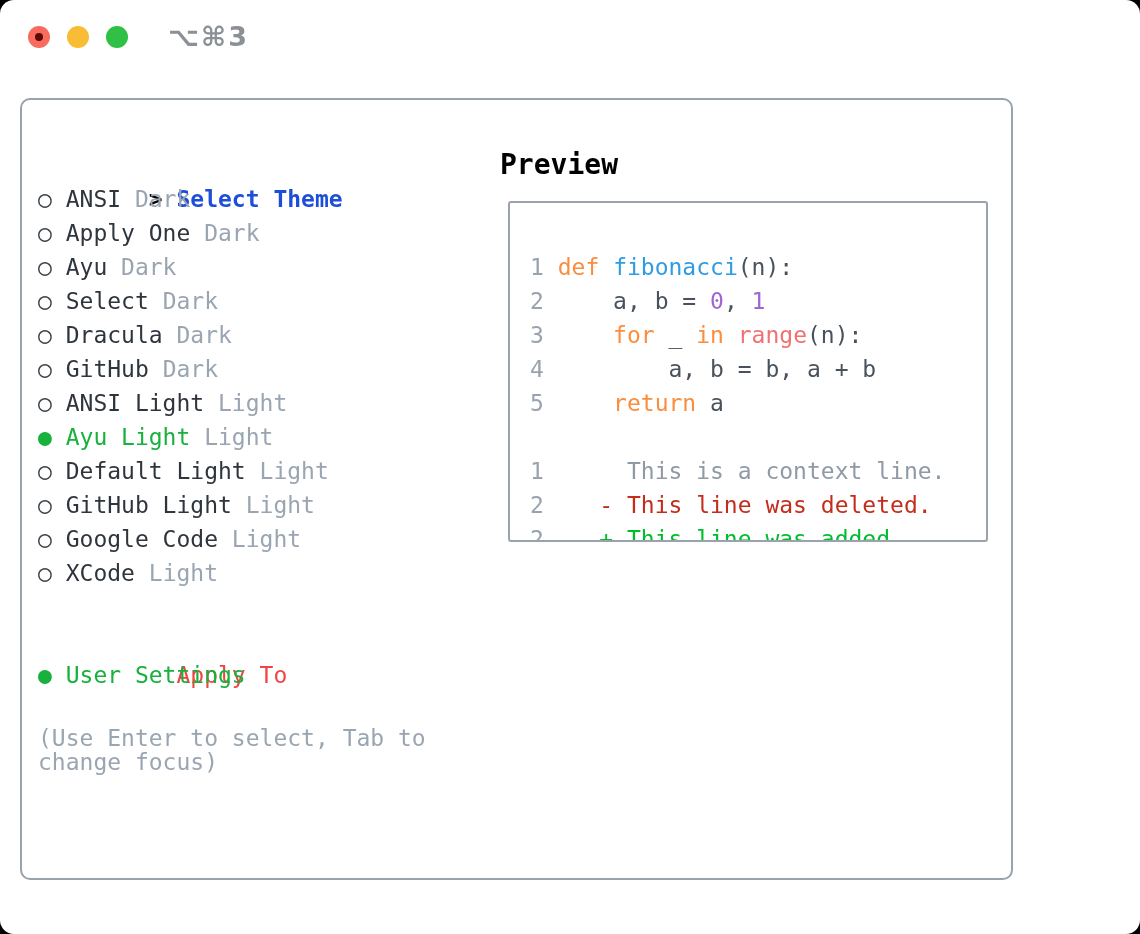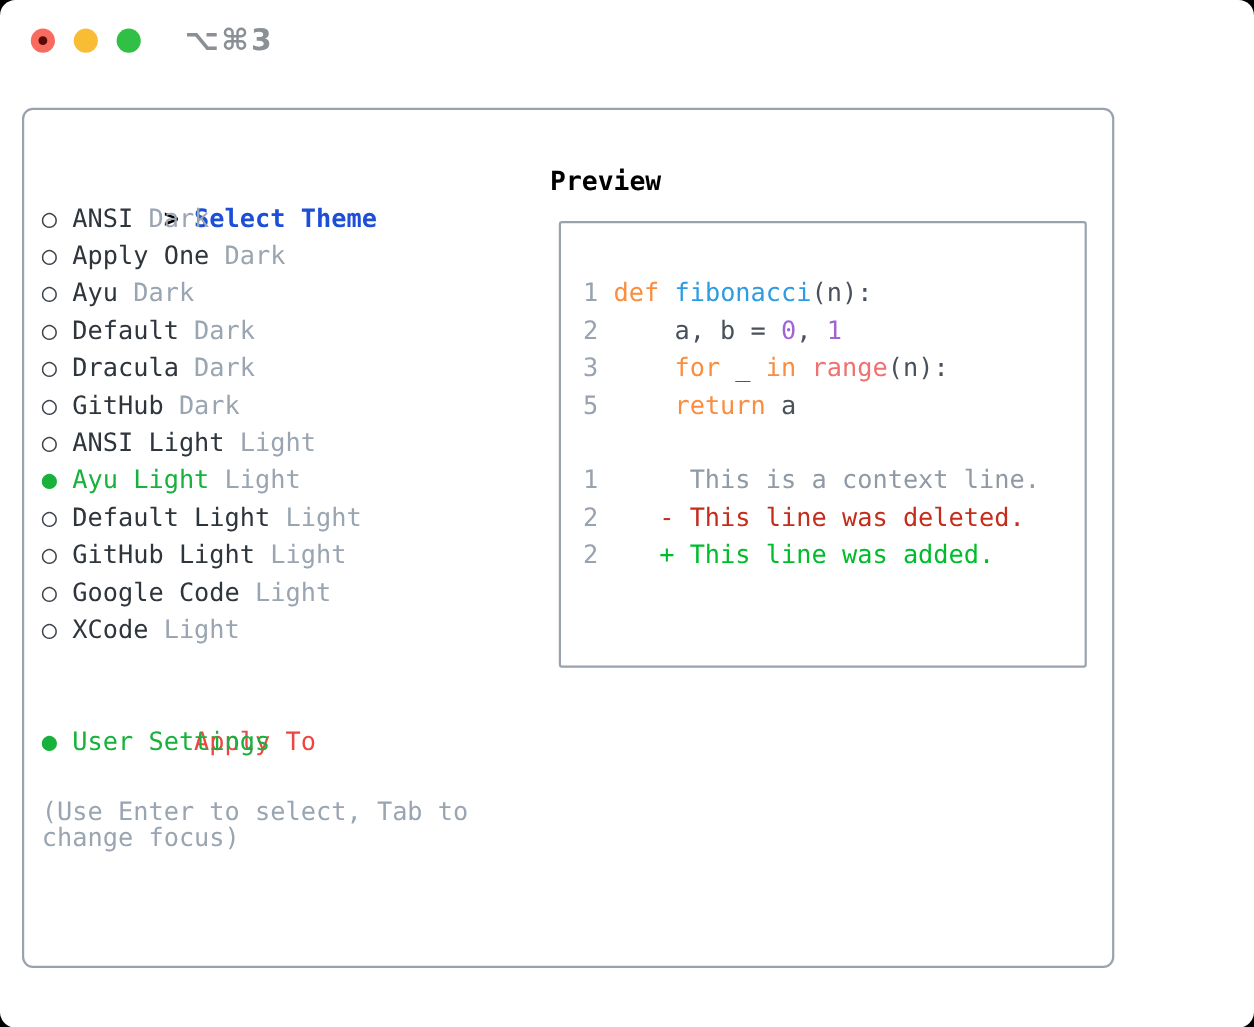--- a/index.html
+++ b/index.html
@@ -105,31 +105,31 @@
     color: var(--ui-muted);
     white-space: normal;
   }
   
   .preview-title {
     position: absolute;
     left: 478px;
     top: 48px;
     height: 34px;
     line-height: 34px;
-    font-size: 24px;
+    font-size: 28px;
     font-weight: bold;
     color: #000000;
   }
   .preview-box {
     position: absolute;
     box-sizing: border-box;
     left: 486px;
     top: 101px;
     width: 480px;
-    height: 406px;
+    height: 341px;
     border: 2px solid var(--panel-border);
     border-radius: 3px;
     background: #ffffff;
     padding: 47px 0 0 20px;
     overflow: hidden;
   }
   .code-row {
     height: 34px;
     line-height: 34px;
     font-size: 23px;
@@ -156,21 +156,21 @@
 
     <div class="left-col">
       <div class="row">
         <span class="prompt">&gt;</span><span class="section-title">Select Theme</span>
       </div>
 
       <div id="theme-list">
           <div class="row option-row"><span class="marker">○</span><span class="opt-name">ANSI</span><span class="variant">Dark</span></div>
           <div class="row option-row"><span class="marker">○</span><span class="opt-name">Apply One</span><span class="variant">Dark</span></div>
           <div class="row option-row"><span class="marker">○</span><span class="opt-name">Ayu</span><span class="variant">Dark</span></div>
-          <div class="row option-row"><span class="marker">○</span><span class="opt-name">Default</span><span class="variant">Dark</span></div>
+          <div class="row option-row"><span class="marker">○</span><span class="opt-name">Select</span><span class="variant">Dark</span></div>
           <div class="row option-row"><span class="marker">○</span><span class="opt-name">Dracula</span><span class="variant">Dark</span></div>
           <div class="row option-row"><span class="marker">○</span><span class="opt-name">GitHub</span><span class="variant">Dark</span></div>
           <div class="row option-row"><span class="marker">○</span><span class="opt-name">ANSI Light</span><span class="variant">Light</span></div>
           <div class="row option-row selected"><span class="marker">●</span><span class="opt-name">Ayu Light</span><span class="variant">Light</span></div>
           <div class="row option-row"><span class="marker">○</span><span class="opt-name">Default Light</span><span class="variant">Light</span></div>
           <div class="row option-row"><span class="marker">○</span><span class="opt-name">GitHub Light</span><span class="variant">Light</span></div>
           <div class="row option-row"><span class="marker">○</span><span class="opt-name">Google Code</span><span class="variant">Light</span></div>
           <div class="row option-row"><span class="marker">○</span><span class="opt-name">XCode</span><span class="variant">Light</span></div>
         </div>
 
@@ -186,20 +186,21 @@
 
       <div class="hint">(Use Enter to select, Tab to change focus)</div>
     </div>
 
     <div class="preview-title">Preview</div>
 
     <div class="preview-box" id="preview-box">
         <div class="code-row"><span class="seg" style="color: rgb(152, 163, 175);">1</span><span class="seg" style="color: rgb(73, 82, 92);"> </span><span class="seg" style="color: rgb(250, 141, 62);">def</span><span class="seg" style="color: rgb(73, 82, 92);"> </span><span class="seg" style="color: rgb(46, 156, 226);">fibonacci</span><span class="seg" style="color: rgb(73, 82, 92);">(n):</span></div>
         <div class="code-row"><span class="seg" style="color: rgb(152, 163, 175);">2</span><span class="seg" style="color: rgb(73, 82, 92);">     a, b = </span><span class="seg" style="color: rgb(160, 101, 210);">0</span><span class="seg" style="color: rgb(73, 82, 92);">, </span><span class="seg" style="color: rgb(160, 101, 210);">1</span></div>
         <div class="code-row"><span class="seg" style="color: rgb(152, 163, 175);">3</span><span class="seg" style="color: rgb(73, 82, 92);">     </span><span class="seg" style="color: rgb(250, 141, 62);">for</span><span class="seg" style="color: rgb(73, 82, 92);"> _ </span><span class="seg" style="color: rgb(250, 141, 62);">in</span><span class="seg" style="color: rgb(73, 82, 92);"> </span><span class="seg" style="color: rgb(240, 113, 113);">range</span><span class="seg" style="color: rgb(73, 82, 92);">(n):</span></div>
+        <div class="code-row"><span class="seg" style="color: rgb(152, 163, 175);">4</span><span class="seg" style="color: rgb(73, 82, 92);">         a, b = b, a + b</span></div>
         <div class="code-row"><span class="seg" style="color: rgb(152, 163, 175);">5</span><span class="seg" style="color: rgb(73, 82, 92);">     </span><span class="seg" style="color: rgb(250, 141, 62);">return</span><span class="seg" style="color: rgb(73, 82, 92);"> a</span></div>
         <div class="code-row"></div>
         <div class="code-row"><span class="seg" style="color: rgb(152, 163, 175);">1</span><span class="seg" style="color: rgb(143, 154, 166);">      This is a context line.</span></div>
         <div class="code-row"><span class="seg" style="color: rgb(152, 163, 175);">2</span><span class="seg" style="color: rgb(73, 82, 92);">    </span><span class="seg" style="color: rgb(196, 45, 28);">- This line was deleted.</span></div>
         <div class="code-row"><span class="seg" style="color: rgb(152, 163, 175);">2</span><span class="seg" style="color: rgb(73, 82, 92);">    </span><span class="seg" style="color: rgb(0, 189, 44);">+ This line was added.</span></div>
       </div>
 
   </div>
 </div>
 

